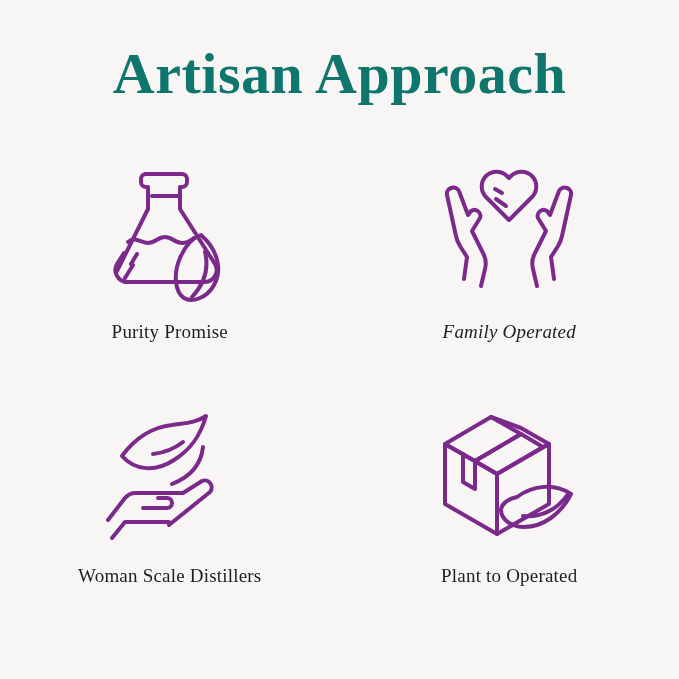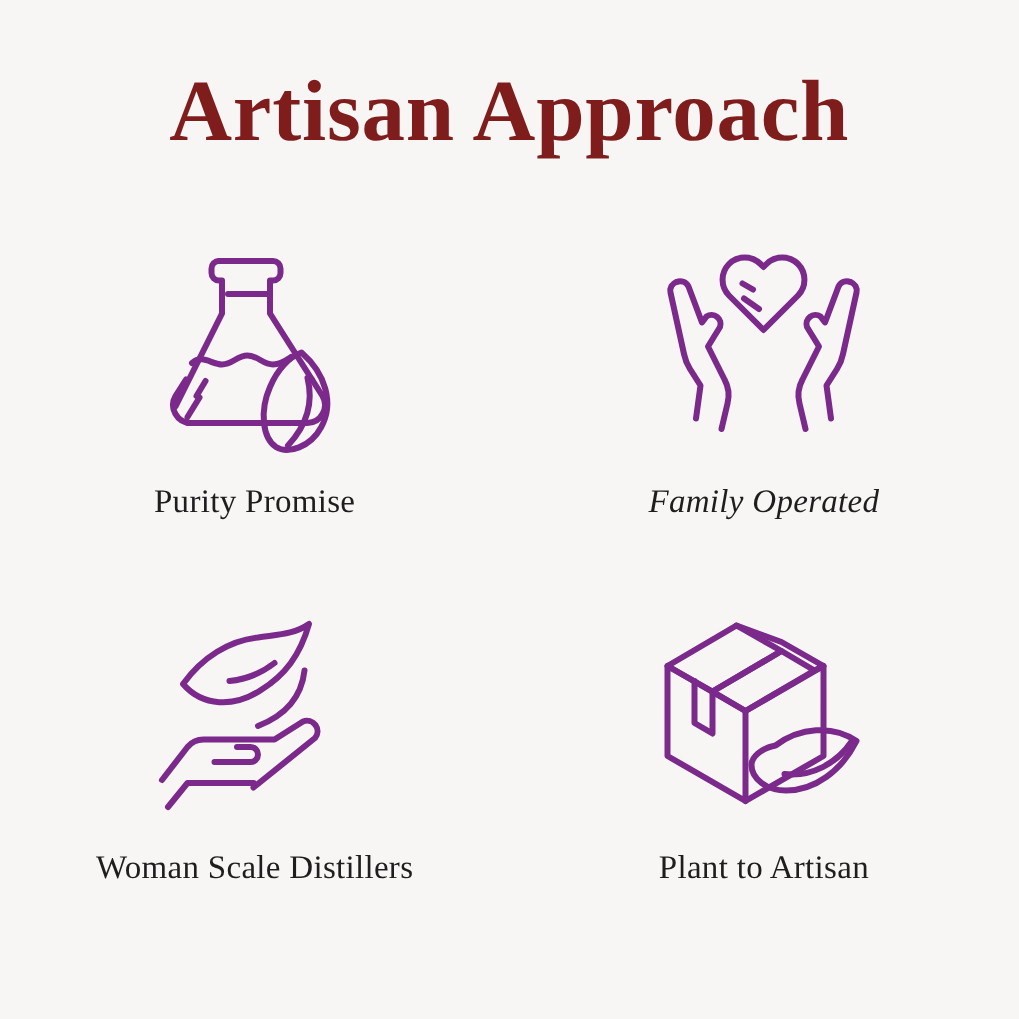--- a/index.html
+++ b/index.html
@@ -23,21 +23,21 @@
   .page-title {
     position: absolute;
     top: 44px;
     left: 0;
     width: 679px;
     text-align: center;
     font-family: "Liberation Serif", serif;
     font-weight: bold;
     font-size: 58px;
     letter-spacing: 0.5px;
-    color: #7f1d1d;
+    color: #0f766e;
     line-height: 1.05;
     white-space: nowrap;
   }
   .feature-grid {
     position: absolute;
     top: 150px;
     left: 0;
     width: 679px;
     height: 500px;
     display: grid;
@@ -62,21 +62,21 @@
   }
   .feature-icon svg {
     display: block;
     width: 100%;
     height: 100%;
   }
   .feature-label {
     margin-top: 12px;
     text-align: center;
     font-family: "Liberation Serif", serif;
-    font-size: 22px;
+    font-size: 19px;
     line-height: 1.28;
     color: #201d1e;
     letter-spacing: 0.2px;
     max-width: 280px;
   }
   .feature-label .line2 {
     display: block;
     font-style: italic;
   }
   .row2 .feature-icon {
@@ -178,18 +178,18 @@
 
           <path d="M114 39 l6 -3 l-28 -16 l-30 -11"></path>
 
           <path d="M34 46 v28 l12 7 V53"></path>
 
           <path d="M88 89 c16 -12 38 -14 54 -3 c-10 20 -28 33 -47 33 c-13 0 -23 -8 -23 -17 c0 -5 6 -11 16 -13 z"></path>
           <path d="M139 86 c-10 15 -27 24 -45 22"></path>
         </svg>
       </div>
       <div class="feature-label">
-        <span>Plant to Artisan</span>
+        <span>Plant to Operated</span>
       </div>
     </div>
 
   </div>
 </div>
 
 </body></html>

